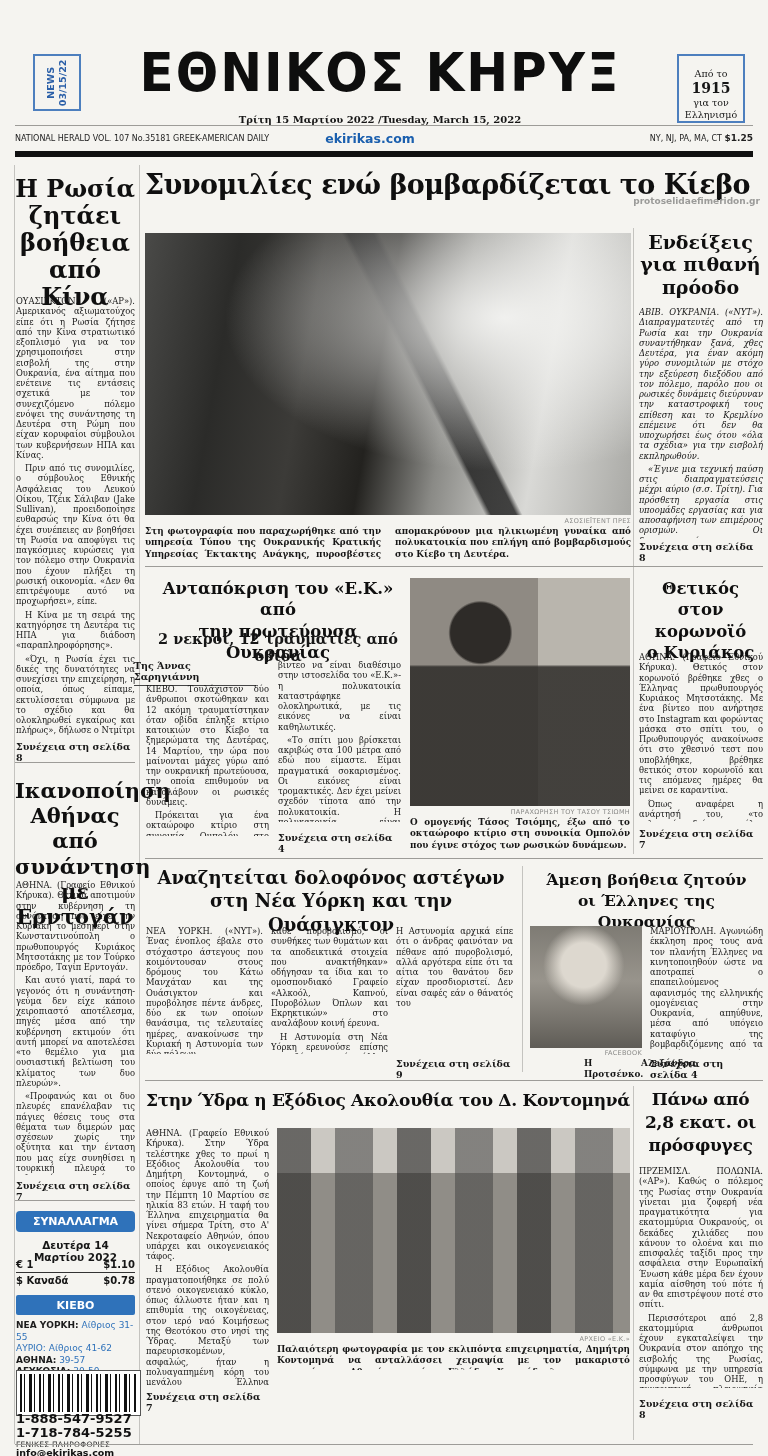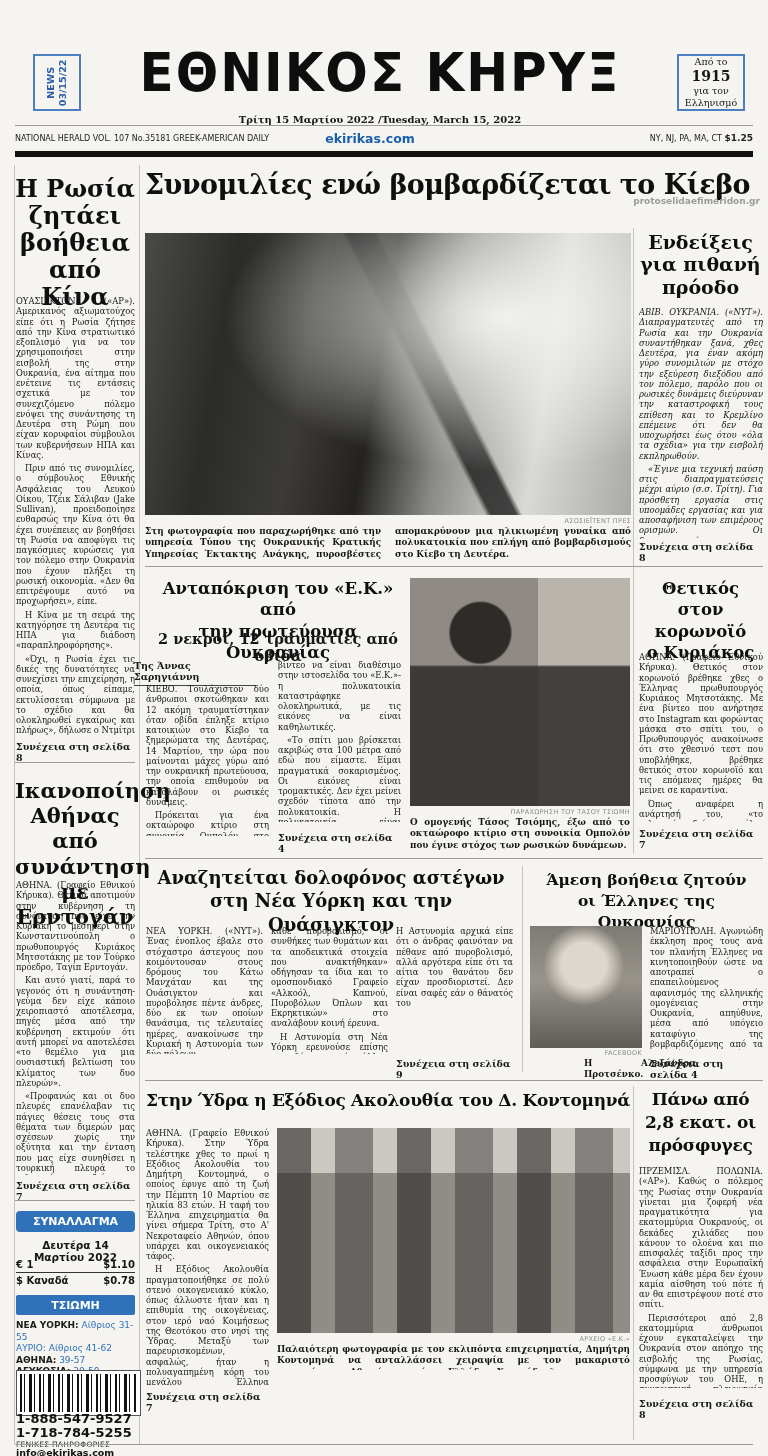--- a/index.html
+++ b/index.html
@@ -6,21 +6,21 @@
   .page{position:relative;width:768px;height:1456px;margin:0 auto;background:#f5f4f0;
         font-family:"DejaVu Serif","Liberation Serif",serif;color:#161616;overflow:hidden;}
   .abs{position:absolute;}
   
   .edition-box{border:2px solid #4d7fbe;display:flex;align-items:center;justify-content:center;}
   .edition-inner{transform:rotate(-90deg);color:#2a5fa8;font-family:"DejaVu Sans",sans-serif;
         font-weight:bold;font-size:9.5px;text-align:center;line-height:1.25;white-space:pre-line;width:56px;}
   .nameplate{font-family:"DejaVu Sans",sans-serif;font-weight:bold;font-size:50px;letter-spacing:2px;
         text-align:center;color:#0e0e0e;transform:scaleY(1.08);}
   .mast-date{font-weight:bold;font-size:10px;text-align:center;margin-top:13px;}
-  .since-box{border:2px solid #4d7fbe;text-align:center;font-size:9.5px;line-height:1.25;padding-top:0;}
+  .since-box{border:2px solid #4d7fbe;text-align:center;font-size:9.5px;line-height:1.25;padding-top:12px;}
   .since-year{font-weight:bold;font-size:14px;}
   .inforow{display:flex;align-items:center;font-family:"DejaVu Sans",sans-serif;font-size:8px;color:#222;}
   .inforow .l{flex:1;text-align:left;}
   .inforow .c{font-weight:bold;font-size:12.5px;color:#1a5fae;}
   .inforow .r{flex:1;text-align:right;padding-left:28px;}
   .inforow b{font-size:9px;}
   .thick{background:#101010;}
   .rule-h{border-top:1px solid #9d9c98;}
   .rule-v{border-left:1px solid #c4c3bf;}
   
@@ -149,21 +149,21 @@
     <div class="xrow">
       <span>€ 1</span>
       <span>$1.10</span>
     </div>
     <div class="xrow">
       <span>$ Καναδά</span>
       <span>$0.78</span>
     </div>
   </div>
 
-  <div class="abs bluebar" style="left:16px;top:1295px;width:119px;height:20px;border-radius:2px;">ΤΣΙΩΜΗ</div>
+  <div class="abs bluebar" style="left:16px;top:1295px;width:119px;height:20px;border-radius:2px;">ΚΙΕΒΟ</div>
   <div class="abs weather-rows" style="left:16px;top:1320px;width:119px;">
     <div class="wrow"><span class="lbl">ΝΕΑ ΥΟΡΚΗ:</span> <span class="val">Αίθριος 31-55</span></div>
     <div class="wrow"><span class="lbl">ΑΥΡΙΟ:</span> <span class="val">Αίθριος 41-62</span></div>
     <div class="wrow"><span class="lbl">ΑΘΗΝΑ:</span> <span class="val">39-57</span></div>
     <div class="wrow"><span class="lbl">ΛΕΥΚΩΣΙΑ:</span> <span class="val">30-50</span></div>
   </div>
 
   <div class="abs barcode-box" style="left:16px;top:1370px;width:117px;height:38px;">
     <div class="bars"></div>
   </div>

